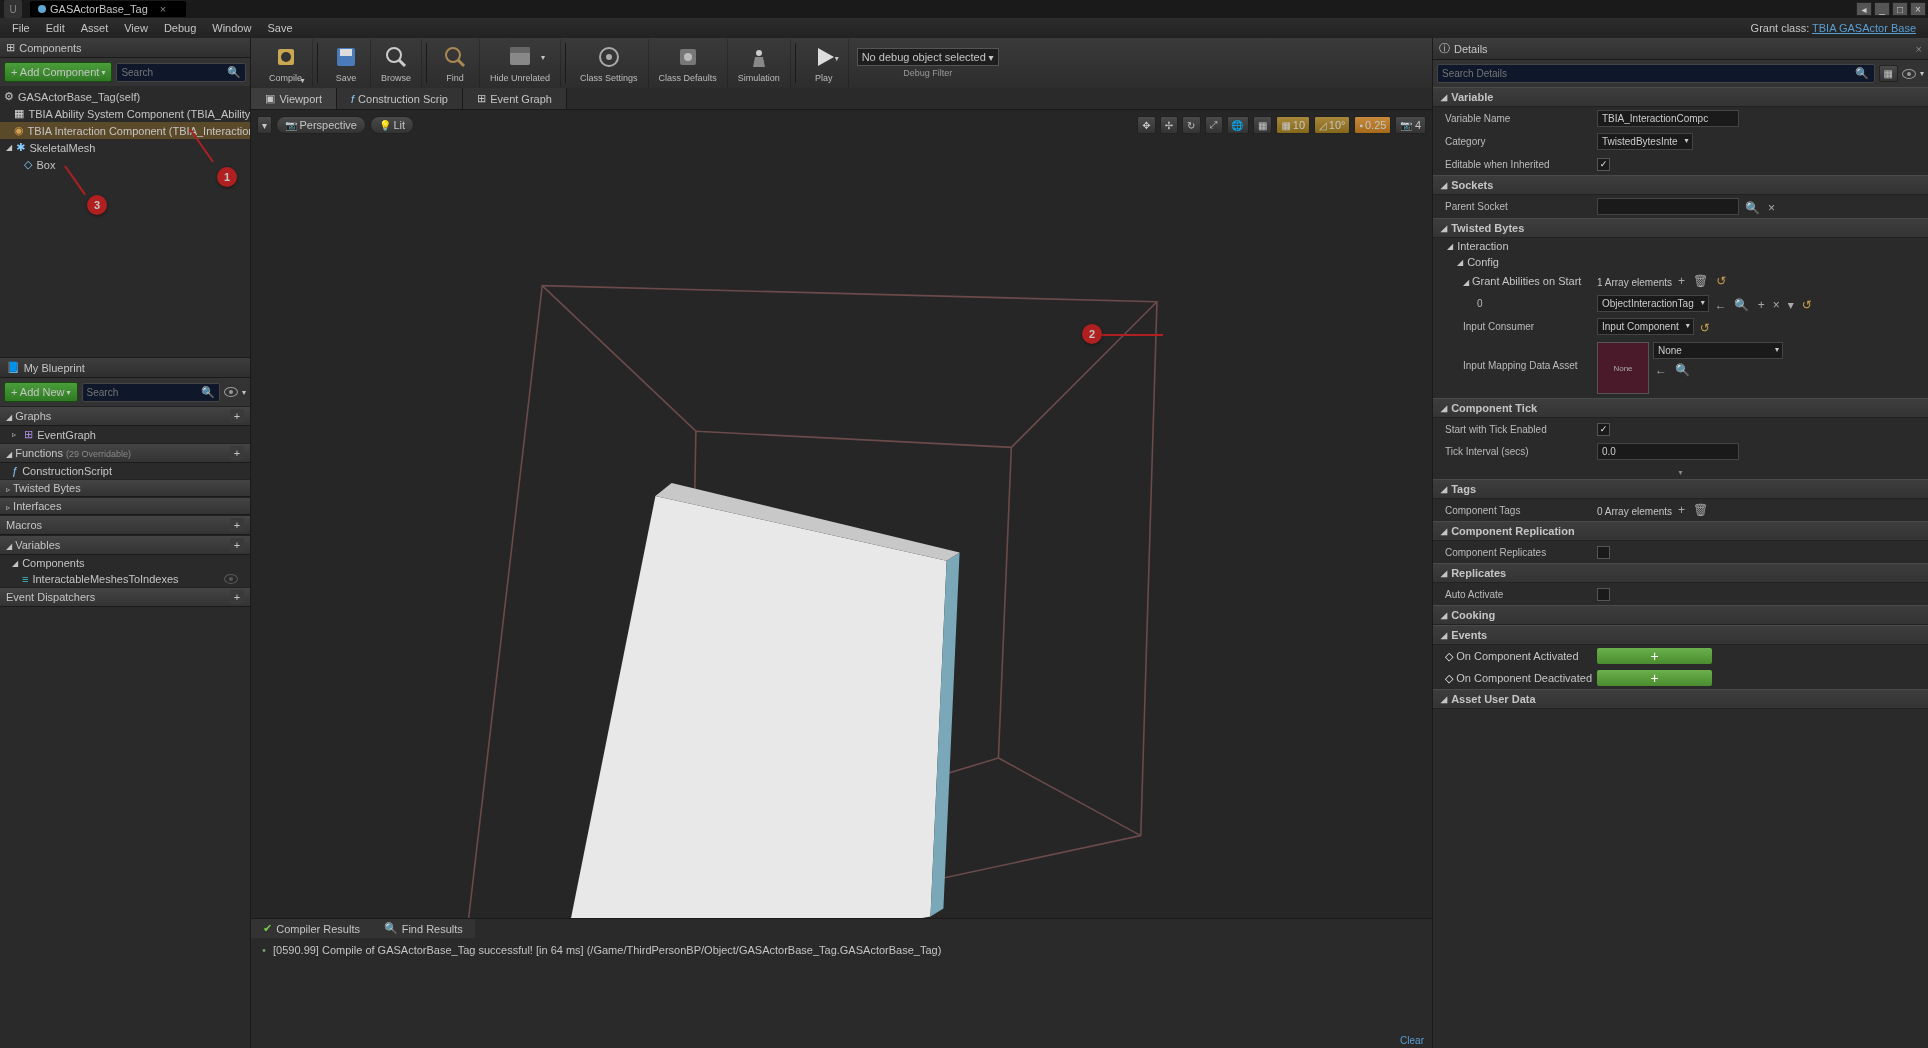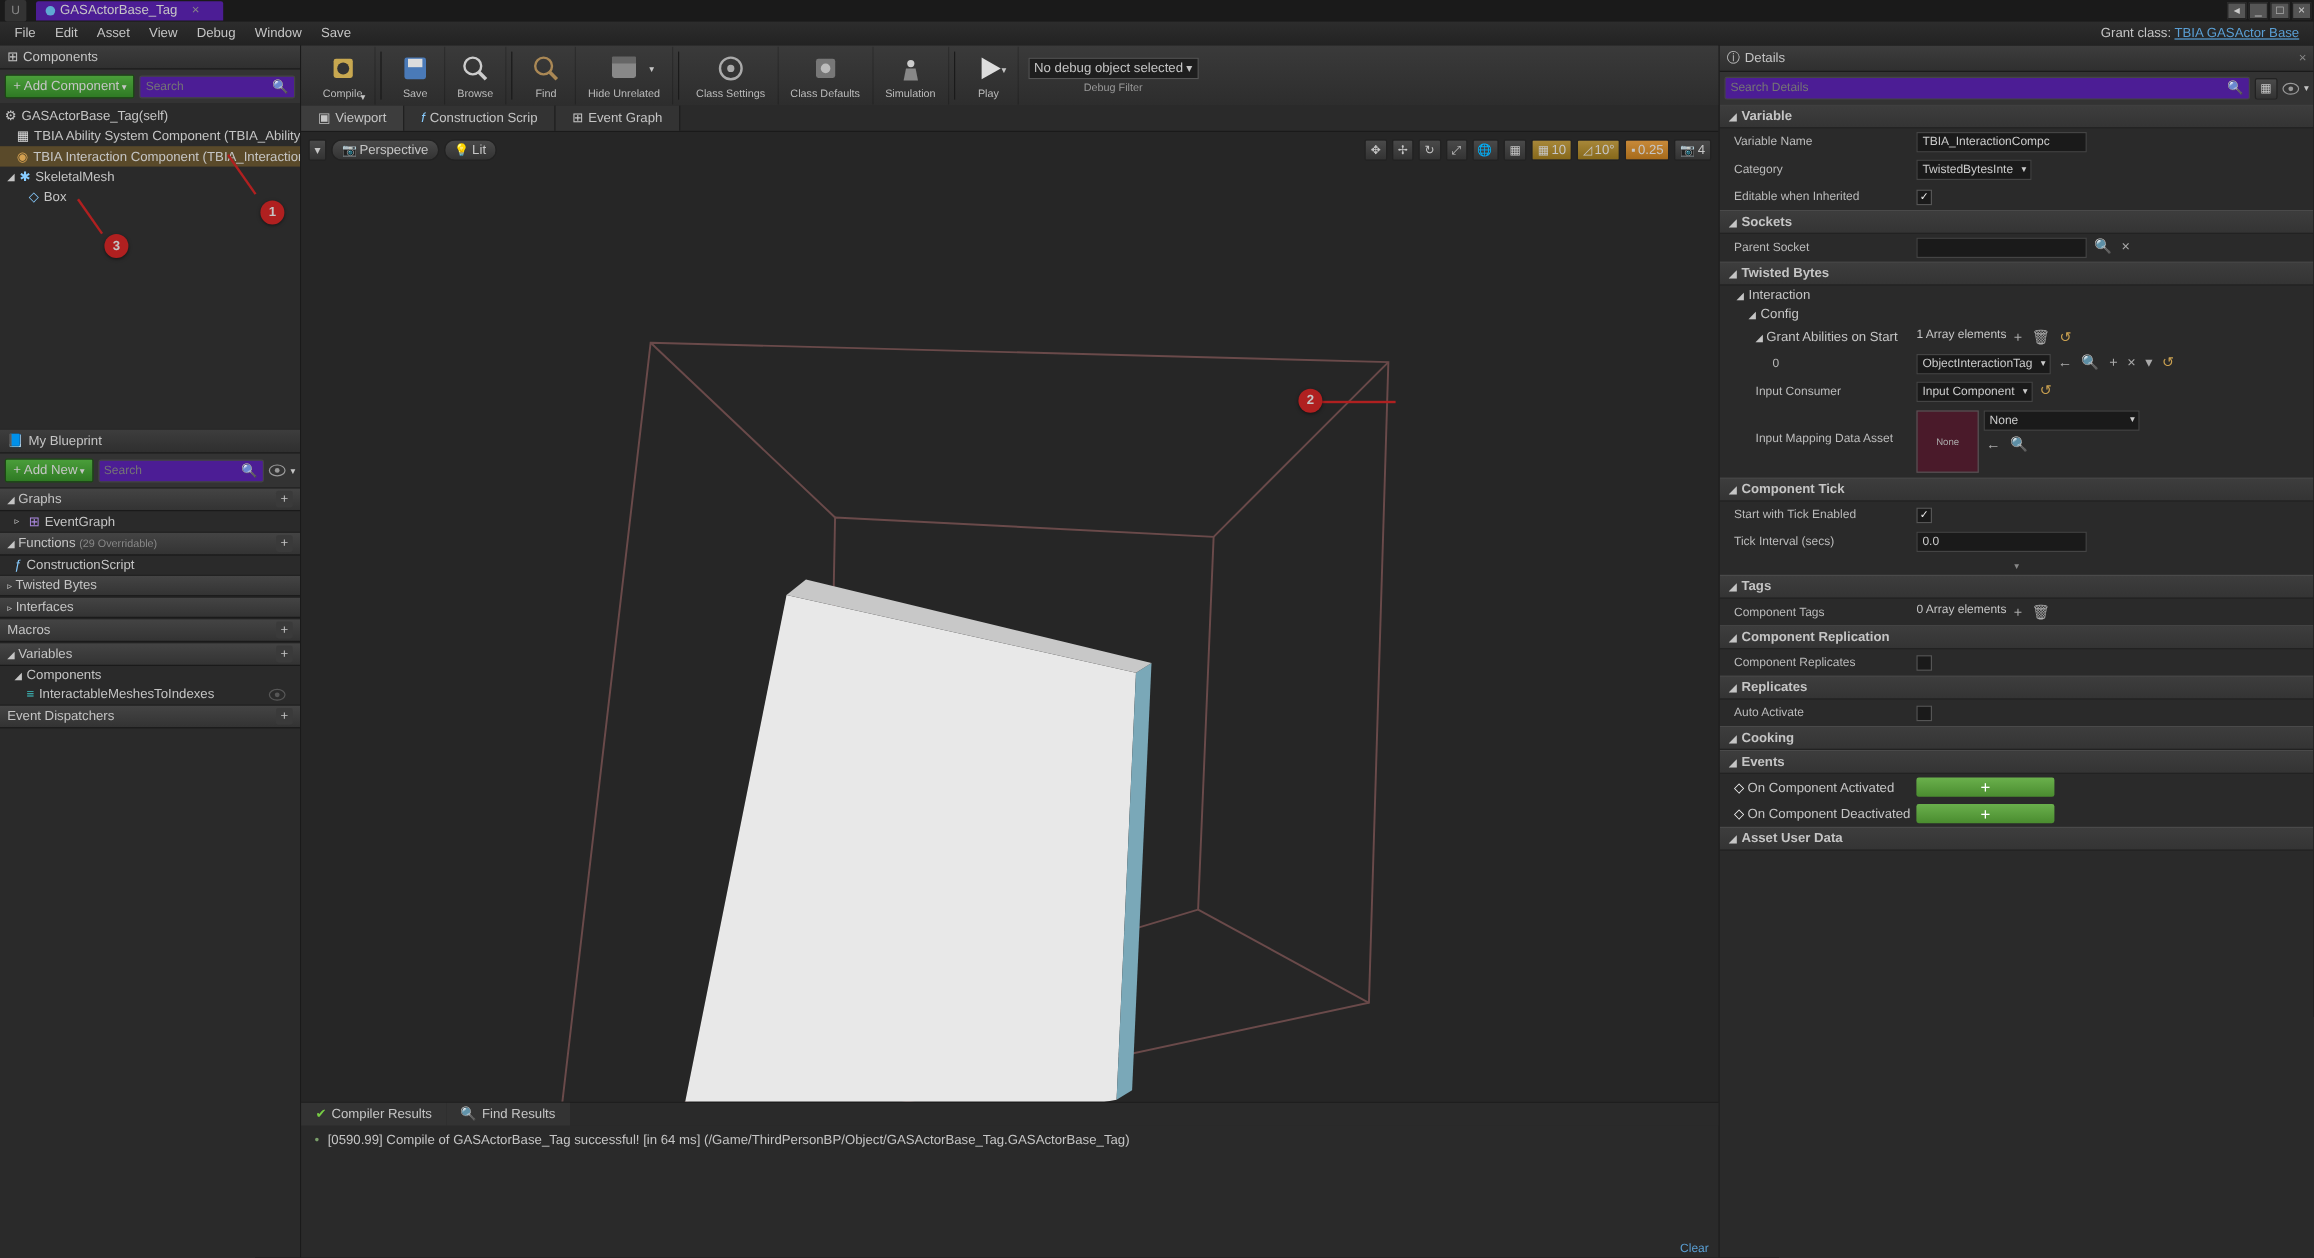--- a/index.html
+++ b/index.html
@@ -1,32 +1,32 @@
 <!DOCTYPE html>
 <html><head>
 <meta charset="utf-8">
 <style>
 *{margin:0;padding:0;box-sizing:border-box;font-family:"Segoe UI",Tahoma,sans-serif;font-size:11px;color:#c5c5c5;user-select:none}
 body{background:#1a1a1a;width:1928px;height:1048px;overflow:hidden;position:relative}
 .titlebar{height:18px;background:#1a1a1a;display:flex;align-items:center}
 .ue-logo{width:18px;height:18px;background:#333;border-radius:2px;margin:0 4px;display:flex;align-items:center;justify-content:center;font-size:10px;color:#888}
-.tab{background:#4c1d95;padding:2px 20px 2px 8px;margin-left:4px;border-radius:2px 2px 0 0;display:flex;align-items:center;gap:4px;font-size:10px}
+.tab{background:#000000;padding:2px 20px 2px 8px;margin-left:4px;border-radius:2px 2px 0 0;display:flex;align-items:center;gap:4px;font-size:10px}
 .tab .dot{width:8px;height:8px;border-radius:50%;background:#5fa8d3}
 .win-ctrl{margin-left:auto;display:flex;gap:2px;margin-right:2px}
 .win-btn{width:16px;height:14px;background:#555;border:1px solid #222;color:#ccc;font-size:10px;display:flex;align-items:center;justify-content:center;cursor:pointer}
 .menubar{height:20px;background:linear-gradient(#2d2d2d,#222);display:flex;align-items:center;padding:0 4px}
 .menu-item{padding:2px 8px;font-size:11px;cursor:pointer}
 .parent-class{margin-left:auto;font-size:10px;color:#999;padding-right:8px}
 .parent-class a{color:#5a9fd4;text-decoration:underline;cursor:pointer}
 .main{display:flex;height:calc(100% - 38px)}
 .left-col{width:250px;display:flex;flex-direction:column;background:#2a2a2a}
 .panel-header{background:linear-gradient(#3d3d3d,#2f2f2f);padding:3px 6px;display:flex;align-items:center;gap:4px;border-bottom:1px solid #1a1a1a;font-size:11px}
 .panel-toolbar{background:#333;padding:4px;display:flex;gap:4px;align-items:center}
 .btn-green{background:linear-gradient(#4a9e3a,#2f7a24);border:1px solid #1a4a12;color:#fff;padding:3px 6px;border-radius:2px;cursor:pointer;display:flex;align-items:center;gap:2px;font-size:10px}
-.search-box{flex:1;background:#4c1d95;border:1px solid #444;border-radius:2px;padding:2px 4px;color:#888;display:flex;align-items:center}
+.search-box{flex:1;background:#0f172a;border:1px solid #444;border-radius:2px;padding:2px 4px;color:#888;display:flex;align-items:center}
 .search-box input{background:none;border:none;outline:none;color:#ccc;width:100%;font-size:10px}
 .search-icon{color:#888;font-size:11px}
 .tree{background:#2a2a2a;padding:2px 0;flex:1;overflow:auto}
 .tree-item{padding:2px 4px;display:flex;align-items:center;gap:4px;cursor:pointer;font-size:10px;white-space:nowrap}
 .tree-item.highlighted{background:#5a4a2a}
 .comp-panel{height:320px;display:flex;flex-direction:column;border-bottom:1px solid #1a1a1a}
 .myblueprint-panel{flex:1;display:flex;flex-direction:column}
 .bp-section{background:linear-gradient(#444,#333);padding:2px 6px;display:flex;align-items:center;justify-content:space-between;border-top:1px solid #222;border-bottom:1px solid #1a1a1a;font-size:10px;cursor:pointer}
 .bp-section .plus{width:14px;height:14px;background:#3a3a3a;display:flex;align-items:center;justify-content:center;border-radius:2px}
 .bp-row{padding:2px 12px;display:flex;align-items:center;gap:4px;font-size:10px;cursor:pointer}
@@ -55,21 +55,21 @@
 .results-body{flex:1;padding:6px 10px;font-family:Consolas,monospace;font-size:10px;color:#7a9e6a;overflow:auto}
 .results-footer{text-align:right;padding:2px 8px;color:#5a9fd4;font-size:10px;cursor:pointer}
 .right-col{width:495px;background:#2a2a2a;display:flex;flex-direction:column;overflow:hidden}
 .details-body{flex:1;overflow-y:auto;overflow-x:hidden}
 .details-body::-webkit-scrollbar{width:10px}
 .details-body::-webkit-scrollbar-thumb{background:#555;border-radius:5px}
 .details-body::-webkit-scrollbar-track{background:#222}
 .detail-section-hdr{background:linear-gradient(#3d3d3d,#343434);padding:3px 8px;display:flex;align-items:center;gap:4px;font-size:11px;font-weight:bold;border-top:1px solid #4a4a4a;border-bottom:1px solid #222;cursor:pointer}
 .detail-row{display:flex;align-items:center;padding:3px 0;min-height:22px}
 .detail-label{width:160px;padding-left:12px;font-size:10px;color:#bbb}
-.detail-value{flex:1;display:flex;align-items:flex-start;gap:4px;padding-left:4px}
+.detail-value{flex:1;display:flex;align-items:flex-end;gap:4px;padding-left:4px}
 .detail-input{background:#1a1a1a;border:1px solid #444;padding:2px 4px;font-size:10px;color:#ccc;min-width:90px}
 .detail-dropdown{background:#1a1a1a;border:1px solid #444;padding:2px 14px 2px 4px;font-size:10px;color:#ccc;position:relative;cursor:pointer;min-width:85px}
 .detail-dropdown::after{content:"▾";position:absolute;right:3px;top:2px;font-size:8px}
 .checkbox{width:13px;height:13px;background:#1a1a1a;border:1px solid #555;display:flex;align-items:center;justify-content:center;font-size:9px;color:#eee;cursor:pointer}
 .sub-hdr{padding:2px 8px 2px 14px;display:flex;align-items:center;gap:4px;font-size:10px;color:#bbb;cursor:pointer}
 .array-ctrl{color:#aaa;font-size:12px;cursor:pointer;padding:0 2px}
 .green-add{background:linear-gradient(#6ab04c,#4a8c2f);width:115px;height:16px;border-radius:2px;display:flex;align-items:center;justify-content:center;color:#fff;font-size:14px;cursor:pointer}
 .asset-thumb{width:52px;height:52px;background:#4a1a2a;border:1px solid #555;display:flex;align-items:center;justify-content:center;font-size:8px;color:#aaa}
 .annotation{position:absolute;width:20px;height:20px;background:#b02020;border-radius:50%;display:flex;align-items:center;justify-content:center;color:#fff;font-weight:bold;font-size:11px;z-index:100;box-shadow:0 1px 3px rgba(0,0,0,0.5)}
 .arrow-line{position:absolute;height:2px;background:#b02020;z-index:99;transform-origin:left center}

